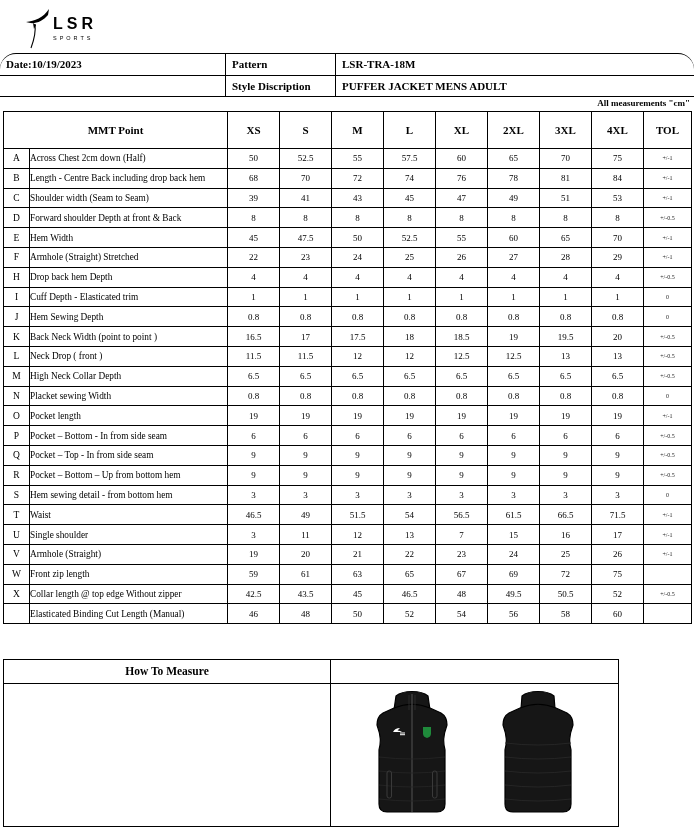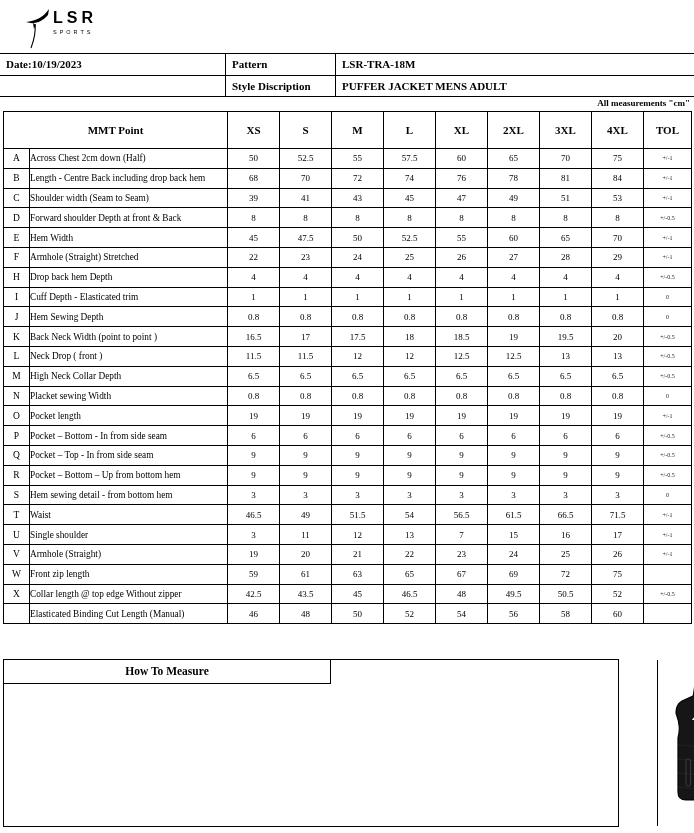--- a/index.html
+++ b/index.html
@@ -2,28 +2,28 @@
 <html><head>
 <meta charset="utf-8">
 <style>
   html,body{margin:0;padding:0;background:#fff;}
   .page{
     position:relative;width:694px;height:833px;background:#ffffff;
     font-family:"Liberation Serif","DejaVu Serif",serif;color:#000;overflow:hidden;
   }
   
   .logo{position:absolute;left:24px;top:8px;display:flex;align-items:flex-start;}
-  .logo-txt{margin-left:3px;margin-top:2px;}
+  .logo-txt{margin-left:3px;margin-top:8px;}
   .logo-main{font-weight:bold;font-size:16px;letter-spacing:4px;line-height:16px;font-family:"Liberation Sans",sans-serif;}
   .logo-sub{font-size:5.5px;letter-spacing:3px;margin-top:3px;font-family:"Liberation Sans",sans-serif;}
   
   .title{position:absolute;top:17px;left:0;right:0;text-align:center;
     font-size:14px;font-weight:bold;letter-spacing:.2px;}
   
-  .meta{position:absolute;top:53px;left:0;right:0;border-top:1.5px solid #000;}
+  .meta{position:absolute;top:53px;left:0;right:0;border-top:1.5px solid #000;border-radius:16px;}
   .meta-row{display:flex;height:20.5px;border-bottom:1.5px solid #000;}
   .meta-c{font-weight:bold;font-size:11px;line-height:20.5px;white-space:nowrap;overflow:hidden;}
   .meta-c1{width:219px;padding-left:6px;border-right:1.5px solid #000;}
   .meta-c2{width:103px;padding-left:6px;border-right:1.5px solid #000;}
   .meta-c3{flex:1;padding-left:6px;}
   .note{position:absolute;top:98px;right:4px;font-size:9px;font-weight:bold;}
   
   table.spec{position:absolute;top:111px;left:3px;width:688px;
     border-collapse:collapse;table-layout:fixed;}
   table.spec th,table.spec td{
@@ -33,21 +33,21 @@
   table.spec th{height:36px;font-size:11px;font-weight:bold;}
   table.spec td{height:18.8px;}
   td.letter{text-align:center;font-size:9.5px;}
   td.label{text-align:left;padding-left:5px;font-size:9.3px;}
   td.val{text-align:center;font-size:9px;}
   td.tol{text-align:center;font-size:6px;color:#1a1a1a;}
   col.c-letter{width:26px;} col.c-label{width:198px;}
   col.c-size{width:52px;} col.c-tol{width:48px;}
   
   .bottom{position:absolute;top:659px;left:3px;width:616px;height:168px;
-    border:1.6px solid #000;display:flex;flex-direction:row;box-sizing:border-box;}
+    border:1.6px solid #000;display:flex;flex-direction:column;box-sizing:border-box;}
   .bottom-head{display:flex;height:23px;border-bottom:1.6px solid #000;}
   .bh{font-weight:bold;font-size:11.5px;line-height:23px;text-align:center;}
   .bh-left{width:326px;border-right:1.6px solid #000;}
   .bh-right{flex:1;}
   .bottom-body{display:flex;flex:1;}
   .bb-left{width:326px;border-right:1.6px solid #000;}
   .bb-right{flex:1;display:flex;align-items:center;justify-content:center;}
 </style>
 </head>
 <body>

